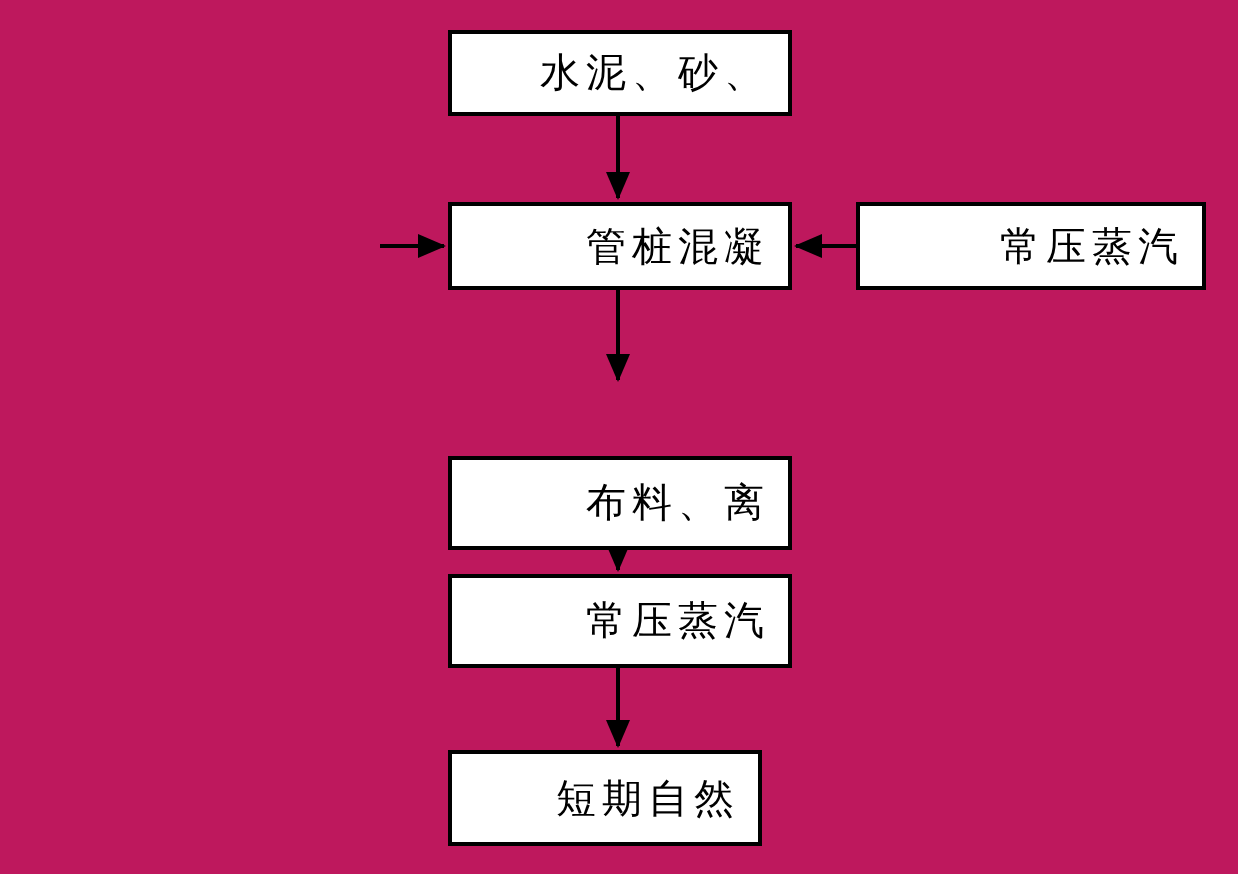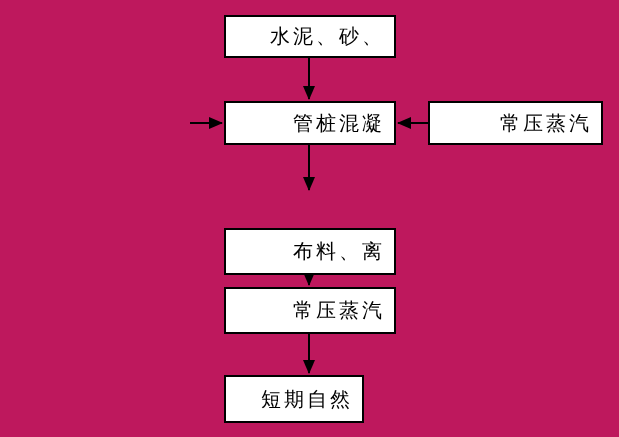--- a/index.html
+++ b/index.html
@@ -37,21 +37,21 @@
     height: 437px;
     pointer-events: none;
   }
   
   #box-materials { left: 224px; top: 15px;  width: 172px; height: 43px; }
   #box-minerals  { left: 15px;  top: 101px; width: 175px; height: 44px; }
   #box-concrete  { left: 224px; top: 101px; width: 172px; height: 44px; }
   #box-additive  { left: 428px; top: 101px; width: 175px; height: 44px; }
   #box-fabric    { left: 224px; top: 192px; width: 172px; height: 47px; margin-top: 36px; }
   #box-steam     { left: 224px; top: 287px; width: 172px; height: 47px; justify-content: flex-end; }
-  #box-natural   { left: 224px; top: 375px; width: 140px; height: 48px; }
+  #box-natural   { left: 224px; top: 375px; width: 157px; height: 48px; }
 </style>
 </head>
 <body>
 
 <div id="canvas">
 
   <svg id="arrow-layer" width="619" height="437" viewBox="0 0 619 437" xmlns="http://www.w3.org/2000/svg">
     <defs>
       <marker id="ah" markerUnits="userSpaceOnUse" markerWidth="14" markerHeight="12" refX="13" refY="6" orient="auto">
         <polygon points="0,0 14,6 0,12" fill="#000000"></polygon>

